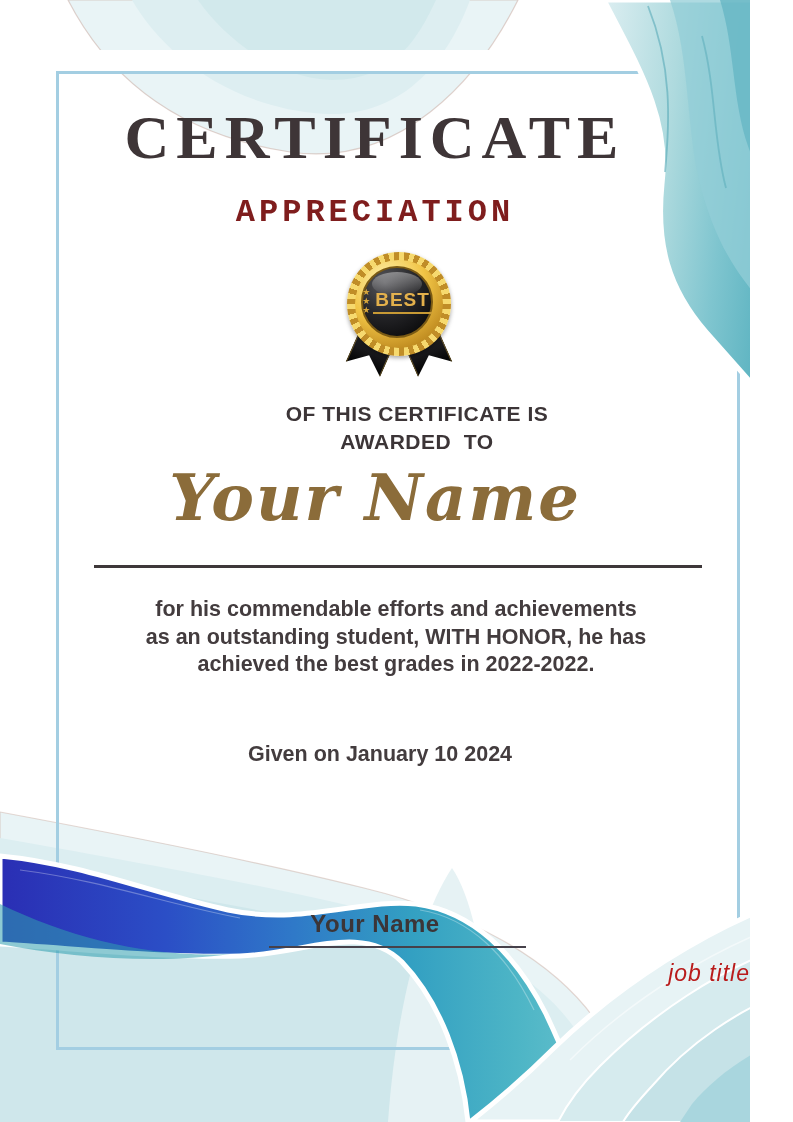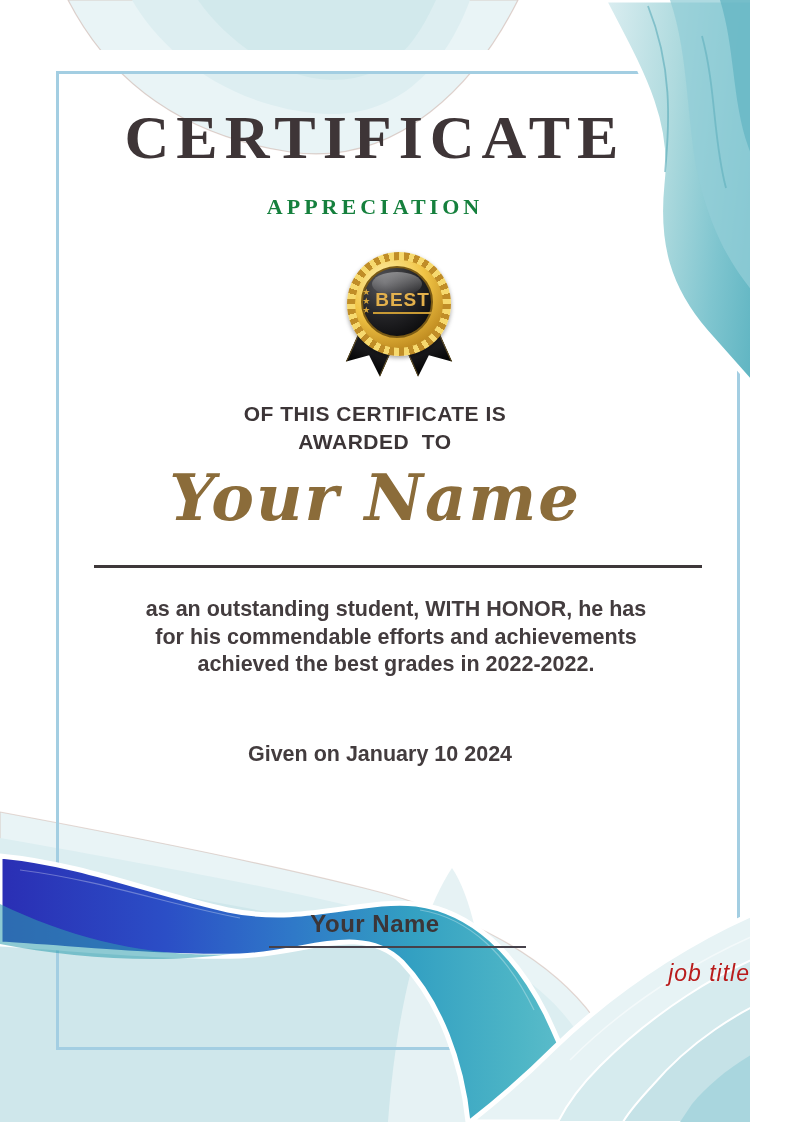--- a/index.html
+++ b/index.html
@@ -18,22 +18,22 @@
   .wave-tr{top:0;}
   .wave-ribbon,.wave-br{top:790px;}
   .content{position:absolute;inset:0;z-index:4;}
   .cert-title{
     position:absolute;top:102px;left:0;width:100%;text-align:center;
     font-family:"Liberation Serif",serif;font-weight:700;font-size:62px;
     letter-spacing:7px;color:#3e3537;
   }
   .cert-subtitle{
     position:absolute;top:194px;left:0;width:100%;text-align:center;
-    font-family:Liberation Serif, serif;font-weight:700;font-size:22px;
-    letter-spacing:4px;color:#15803d;
+    font-family:Liberation Mono, monospace;font-weight:700;font-size:32px;
+    letter-spacing:4px;color:#7f1d1d;
   }
   
   .badge{position:absolute;left:344px;top:252px;width:110px;height:130px;}
   .badge .ribbon{
     position:absolute;width:38px;height:60px;top:60px;
     background:linear-gradient(180deg,#35353a 0%,#17171a 70%,#000 100%);
     clip-path:polygon(0 0,100% 0,100% 100%,50% 74%,0 100%);
     box-shadow:inset 0 0 0 1.5px rgba(222,178,74,.35);
   }
   .badge .ribbon.left{left:12px;transform:rotate(24deg);}
@@ -58,21 +58,21 @@
     background:linear-gradient(180deg,rgba(255,255,255,.38),rgba(255,255,255,0));
   }
   .medal-stars{color:#d9a83c;font-size:9px;letter-spacing:3px;line-height:1;margin-bottom:2px;}
   .medal-label{
     color:#e3b04b;font-weight:700;font-size:19px;letter-spacing:1px;line-height:1;
     border-bottom:2px solid #c89a35;padding:0 2px 3px;
   }
   
   .award-lines{
     position:absolute;top:400px;left:0;width:100%;text-align:center;
-    font-weight:700;font-size:21px;line-height:28px;color:#3c3537;letter-spacing:.5px;
+    font-weight:700;font-size:21px;line-height:28px;color:#3c3537;letter-spacing:.5px;padding-left:42px;
   }
   .award-line-2{white-space:pre;text-align:center;}
   .recipient-name{
     position:absolute;top:460px;left:0;width:100%;text-align:center;
     font-family:"DejaVu Serif",serif;font-style:italic;font-weight:700;
     font-size:64px;color:#8b6c3a;letter-spacing:2px;
   }
   .divider{
     position:absolute;top:565px;left:94px;width:608px;height:3px;background:#3e383a;
   }
@@ -175,22 +175,22 @@
 
     <div class="award-lines">
       <div class="award-line-1">OF THIS CERTIFICATE IS</div>
       <div class="award-line-2">AWARDED  TO</div>
     </div>
 
     <div class="recipient-name">Your Name</div>
     <div class="divider"></div>
 
     <div class="body-text">
+      <div>for his commendable efforts and achievements</div>
       <div>as an outstanding student, WITH HONOR, he has</div>
-      <div>for his commendable efforts and achievements</div>
       <div>achieved the best grades in 2022-2022.</div>
     </div>
 
     <div class="given-text">
       <div>Given on January 10 2024</div>
     </div>
 
     <div class="sig-name">Your Name</div>
     <div class="sig-line"></div>
     <div class="sig-job">job title</div>

